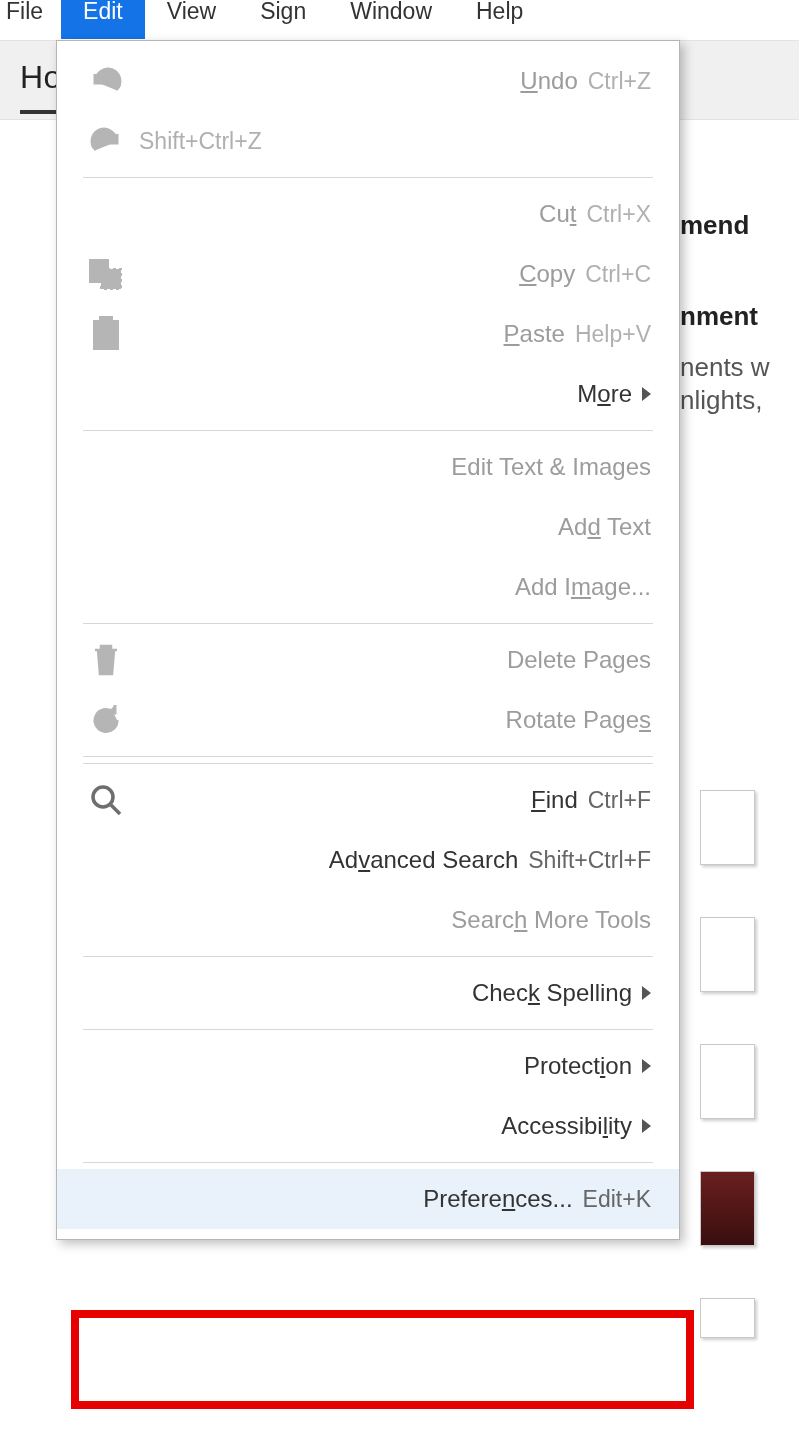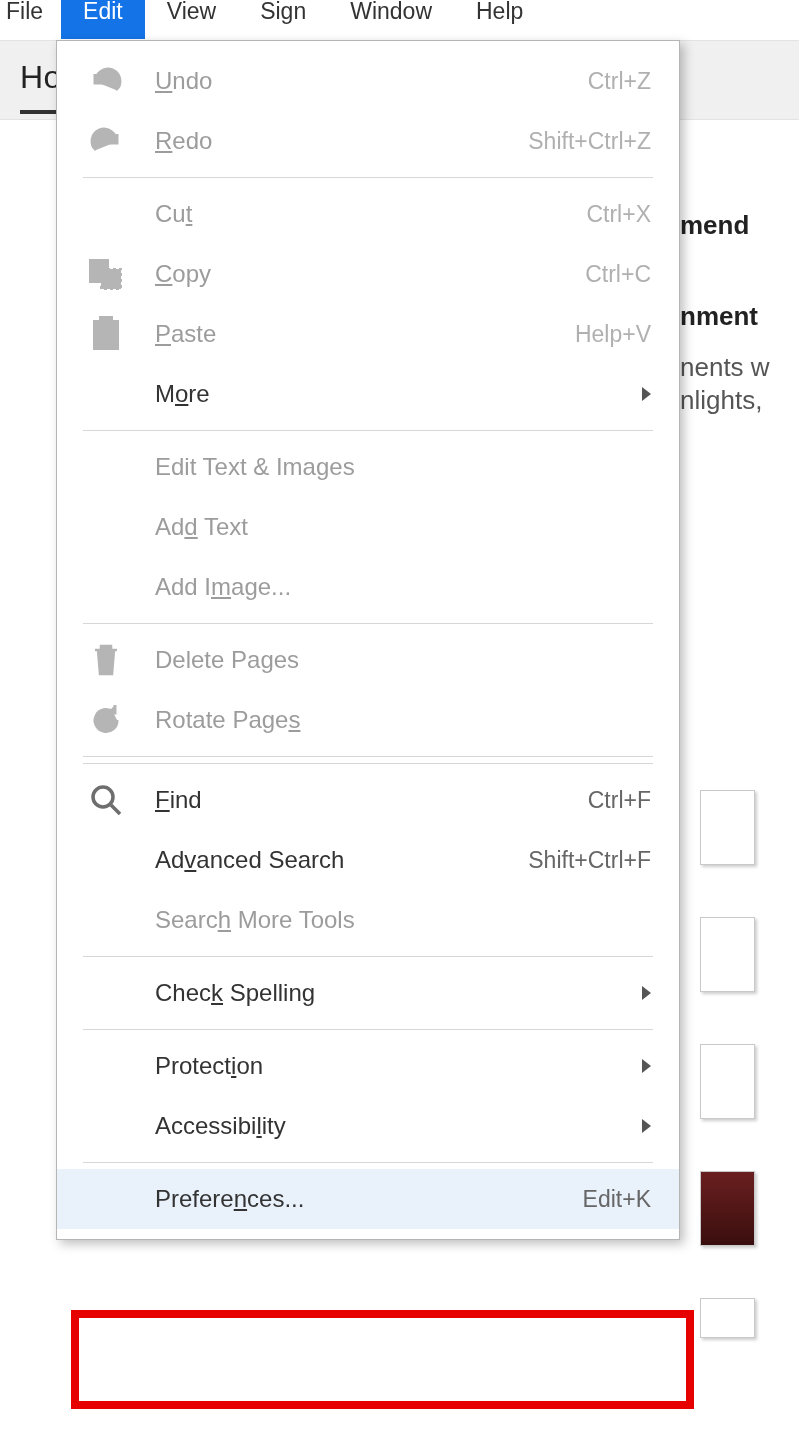--- a/index.html
+++ b/index.html
@@ -101,20 +101,21 @@
       display: flex;
       align-items: center;
       justify-content: center;
       flex-shrink: 0;
     }
     .menu-item .spacer-icon { width: 46px; flex-shrink: 0; }
     .menu-item .label {
       flex-grow: 1;
       padding-left: 26px;
       white-space: nowrap;
+      text-align: right;
     }
     .menu-item .shortcut {
       font-size: 23px;
       color: #666;
       padding-left: 10px;
       white-space: nowrap;
     }
     .menu-item.disabled { color: #9c9c9c; }
     .menu-item.disabled .shortcut { color: #b0b0b0; }
     .menu-item.disabled svg { stroke: #b5b5b5; fill: #b5b5b5; }
@@ -188,21 +189,20 @@
     <span class="shortcut">Ctrl+Z</span>
   </div>
 
   <div class="menu-item disabled">
     <span class="icon">
       <svg width="36" height="34" viewBox="0 0 36 34" fill="none" stroke-width="3">
         <path d="M8 26a12 12 0 1 1 20 -8"></path>
         <path d="M29 10l0 9l-9 0"></path>
       </svg>
     </span>
-    <span class="label"><u>R</u>edo</span>
     <span class="shortcut">Shift+Ctrl+Z</span>
   </div>
 
   <div class="separator"></div>
 
   <div class="menu-item disabled">
     <span class="spacer-icon"></span>
     <span class="label">Cu<u>t</u></span>
     <span class="shortcut">Ctrl+X</span>
   </div>

